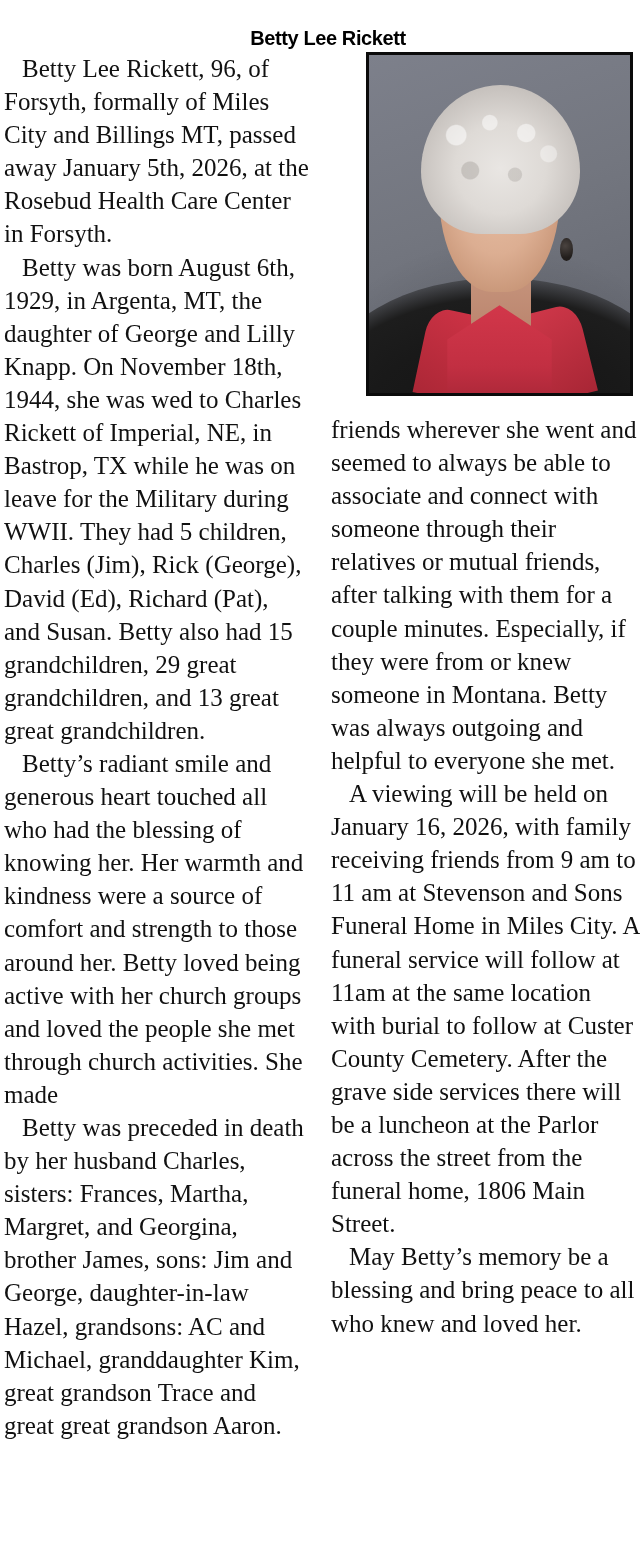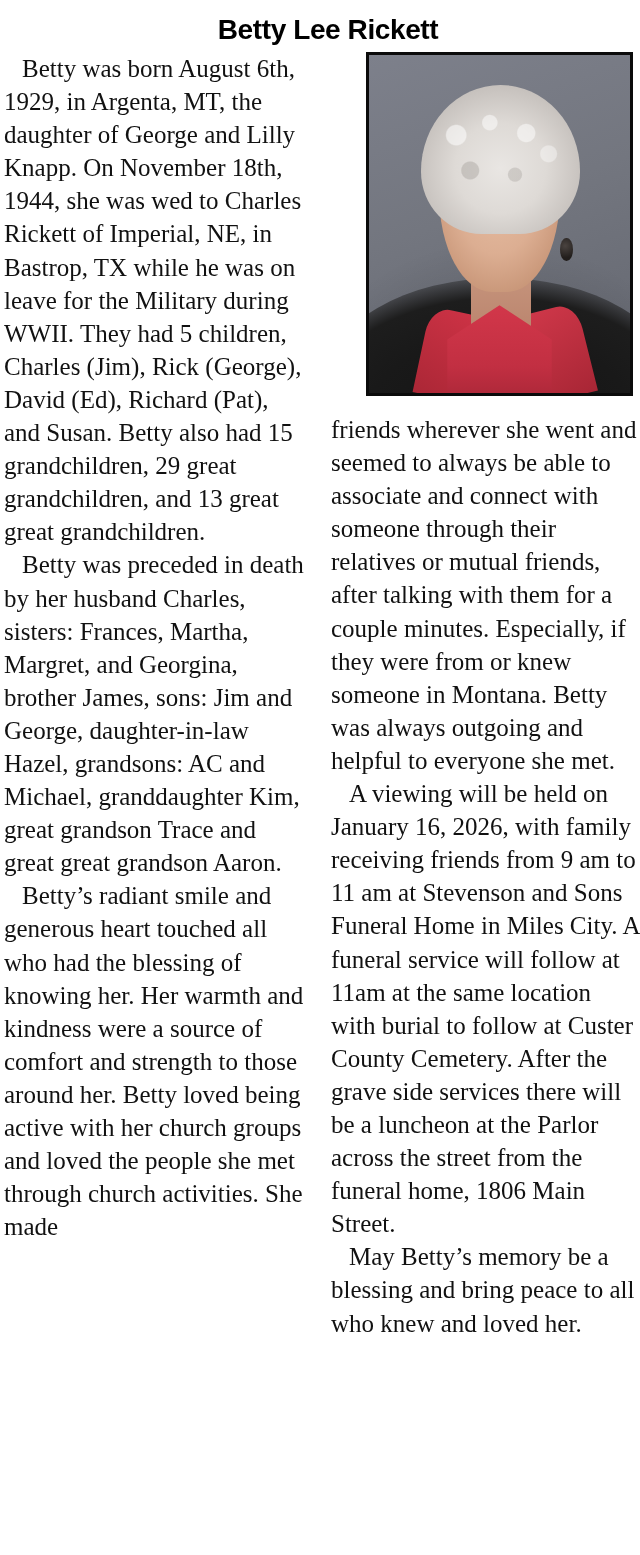--- a/index.html
+++ b/index.html
@@ -22,26 +22,26 @@
     height: 1555px;
     position: relative;
     overflow: hidden;
     background: #ffffff;
   }
 
   
   .headline {
     font-family: "Liberation Sans", "DejaVu Sans", sans-serif;
     font-weight: bold;
-    font-size: 28px;
+    font-size: 20px;
     line-height: 38px;
     letter-spacing: -0.4px;
     text-align: center;
     color: #000000;
-    margin: 8px;
+    margin: 16px;
     padding: 3px 0 4px 16px;
     white-space: nowrap;
   }
 
   
   .photo-wrap {
     position: absolute;
     left: 366px;
     top: 52px;
     width: 267px;
@@ -240,23 +240,24 @@
           <div class="lens right"></div>
         </div>
         <div class="smile"></div>
       </div>
       <div class="hair"></div>
       <div class="earring"></div>
     </div>
   </div>
 
   <div class="col col-left">
+    <p>Betty Lee Rickett, 96, of Forsyth, formally of Miles City and Billings MT, passed away January 5th, 2026, at the Rosebud Health Care Center in Forsyth.</p>
     <p>Betty was born August 6th, 1929, in Argenta, MT, the daughter of George and Lilly Knapp.  On November 18th, 1944, she was wed to Charles Rickett of Imperial, NE, in Bastrop, TX while he was on leave for the Military during WWII. They had 5 children, Charles (Jim), Rick (George), David (Ed), Richard (Pat), and Susan. Betty also had 15 grandchildren, 29 great grandchildren, and 13 great great grandchildren.</p>
+    <p>Betty’s radiant smile and generous heart touched all who had the blessing of knowing her. Her warmth and kindness were a source of comfort and strength to those around her. Betty loved being active with her church groups and loved the people she met through church activities. She made</p>
     <p>Betty was preceded in death by her husband Charles, sisters: Frances, Martha, Margret, and Georgina, brother James, sons: Jim and George, daughter-in-law Hazel, grandsons: AC and Michael, granddaughter Kim, great grandson Trace and great great grandson Aaron.</p>
-    <p>Betty’s radiant smile and generous heart touched all who had the blessing of knowing her. Her warmth and kindness were a source of comfort and strength to those around her. Betty loved being active with her church groups and loved the people she met through church activities. She made</p>
   </div>
 
   <div class="col col-right">
     <p class="continuation">friends wherever she went and seemed to always be able to associate and connect with someone through their relatives or mutual friends, after talking with them for a couple minutes. Especially, if they were from or knew someone in Montana.  Betty was always outgoing and helpful to everyone she met.</p>
     <p>A viewing will be held on January 16, 2026, with family receiving friends from 9 am to 11 am at Stevenson and Sons Funeral Home in Miles City.  A funeral service will follow at 11am at the same location with burial to follow at Custer County Cemetery.  After the grave side services there will be a luncheon at the Parlor across the street from the funeral home, 1806 Main Street.</p>
     <p>May Betty’s memory be a blessing and bring peace to all who knew and loved her.</p>
   </div>
 
 </div>
 

